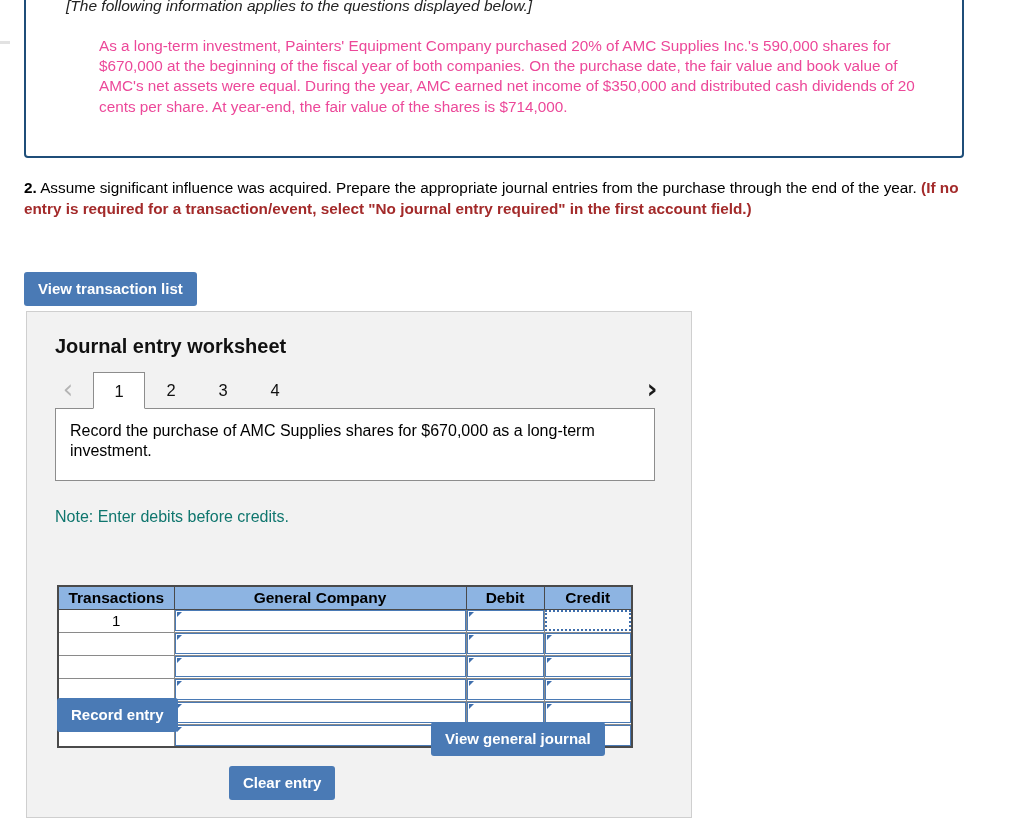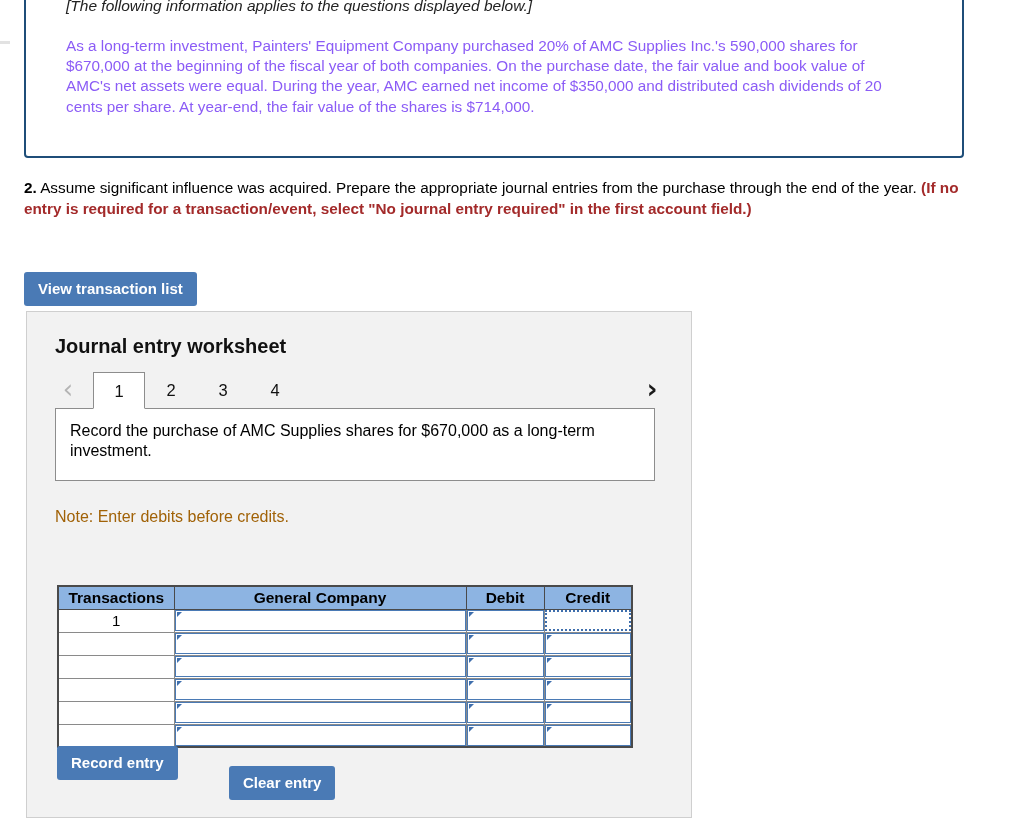--- a/index.html
+++ b/index.html
@@ -30,24 +30,25 @@
   .q-italic {
     font-style: italic;
     font-size: 15.5px;
     color: #222;
     white-space: nowrap;
     margin: 0 0 0 0;
     line-height: 20px;
   }
   .q-body {
     font-size: 15.3px;
-    color: #8b5cf6;
+    color: #ec4899;
     line-height: 20.2px;
     margin-top: 20px;
     width: 840px;
+    margin-left: 33px;
   }
 
   
   .req {
     position: absolute; left: 24px; top: 178px;
     width: 950px;
     font-size: 15.3px;
     line-height: 20.5px;
     color: #000;
   }
@@ -130,21 +131,21 @@
   }
   .tabpanel-text {
     font-size: 16px;
     line-height: 20px;
     color: #000;
   }
 
   
   .note {
     position: absolute; left: 28px; top: 196px;
-    font-size: 16px; color: #a16207;
+    font-size: 16px; color: #0f766e;
   }
 
   
   .jtable {
     position: absolute; left: 30px; top: 233px;
     border-collapse: collapse;
     table-layout: fixed;
     border: 2px solid #4a4a4a;
     margin-top: 40px;
   }
@@ -192,21 +193,21 @@
     width: 0; height: 0;
     border-top: 5px solid #3f6fad;
     border-right: 5px solid transparent;
   }
   td.focuscell .cellinput {
     border: 2px dotted #3f6fad;
   }
   td.focuscell .cellinput::before { display: none; }
 
   
-  .btn-record { position: absolute; left: 30px; top: 434px; }
+  .btn-record { position: absolute; left: 30px; top: 386px; }
   .btn-viewgj { position: absolute; left: 404px; top: 410px; }
   .btn-clear  { position: absolute; left: 202px; top: 454px; }
 </style>
 </head>
 <body>
 
 <div class="page">
 
   <div class="edge-mark"></div>
 
@@ -322,17 +323,18 @@
               <div class="cellinput"></div>
             </td>
           <td>
               <div class="cellinput"></div>
             </td>
         </tr>
       </tbody>
     </table>
 
     <button class="btn btn-record">Record entry</button>
+    <button class="btn btn-viewgj">View general journal</button>
     <button class="btn btn-clear">Clear entry</button>
 
   </div>
 
 </div>
 
 </body></html>

